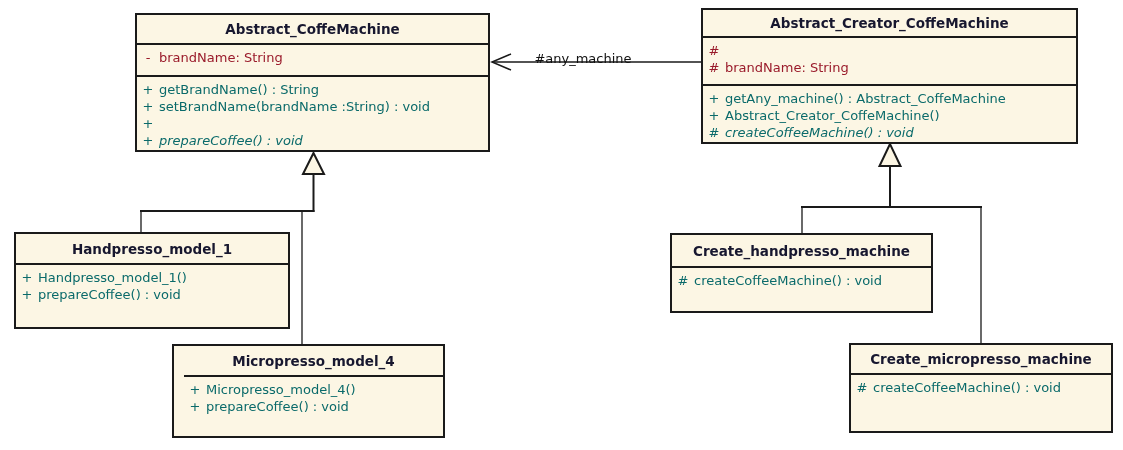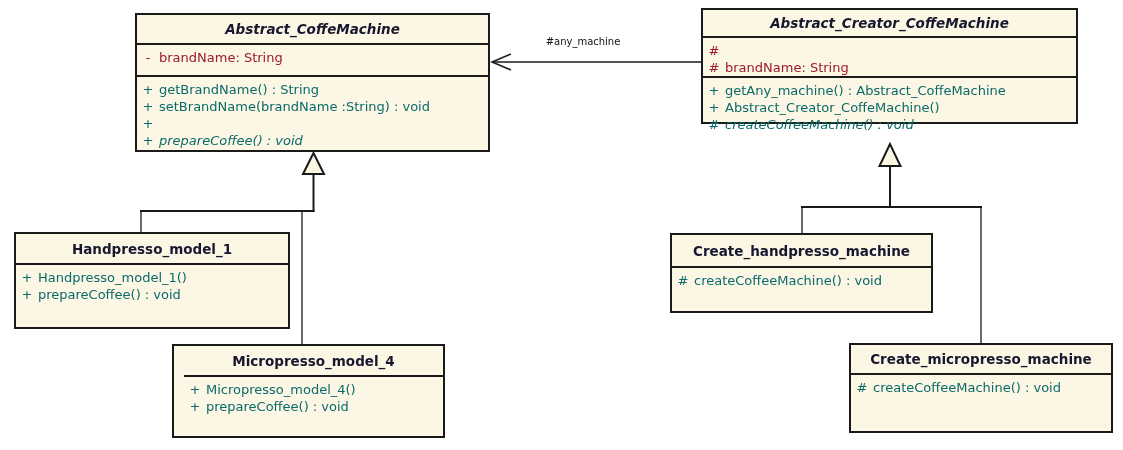--- a/index.html
+++ b/index.html
@@ -19,31 +19,31 @@
   .uml-class{
     position:absolute;box-sizing:border-box;
     background:var(--color-boxFill);
     border:2px solid var(--color-border);
     display:flex;flex-direction:column;
   }
   .uml-title{
     flex:0 0 auto;display:flex;align-items:center;justify-content:center;
     font-weight:bold;font-size:13.5px;color:var(--color-title);
   }
-  .uml-title.abstract{font-style:italic;}
+  .uml-title.abstract{}
   .compartment{border-top:2px solid var(--color-border);padding-top:4px;box-sizing:border-box;}
   .compartment.grow{flex:1 1 auto;}
   .member{display:flex;font-size:13px;line-height:17px;white-space:nowrap;}
   .member .vis{flex:0 0 22px;text-align:center;}
   .member.attr{color:var(--color-attribute);}
   .member.meth{color:var(--color-method);}
   .member.italic .txt{font-style:italic;}
   .assoc-label{
-    position:absolute;left:513px;top:36px;width:140px;text-align:center;
-    font-size:10px;color:var(--color-label);
+    position:absolute;left:513px;top:51px;width:140px;text-align:center;
+    font-size:13px;color:var(--color-label);
   }
 </style>
 </head>
 <body>
 
 <div class="canvas">
 
   <svg class="connectors" viewBox="0 0 1123 450" xmlns="http://www.w3.org/2000/svg">
 
     <g>
@@ -90,21 +90,21 @@
       <div class="member meth">
         <span class="vis">+</span>
       </div>
       <div class="member meth italic">
         <span class="vis">+</span>
         <span class="txt">prepareCoffee() : void</span>
       </div>
     </div>
   </div>
 
-  <div class="uml-class" style="left:701px;top:8px;width:377px;height:116px;">
+  <div class="uml-class" style="left:701px;top:8px;width:377px;height:136px;">
     <div class="uml-title abstract" style="height:26px;">Abstract_Creator_CoffeMachine</div>
     <div class="compartment" style="height:48px;">
       <div class="member attr">
         <span class="vis">#</span>
       </div>
       <div class="member attr">
         <span class="vis">#</span>
         <span class="txt">brandName: String</span>
       </div>
     </div>

